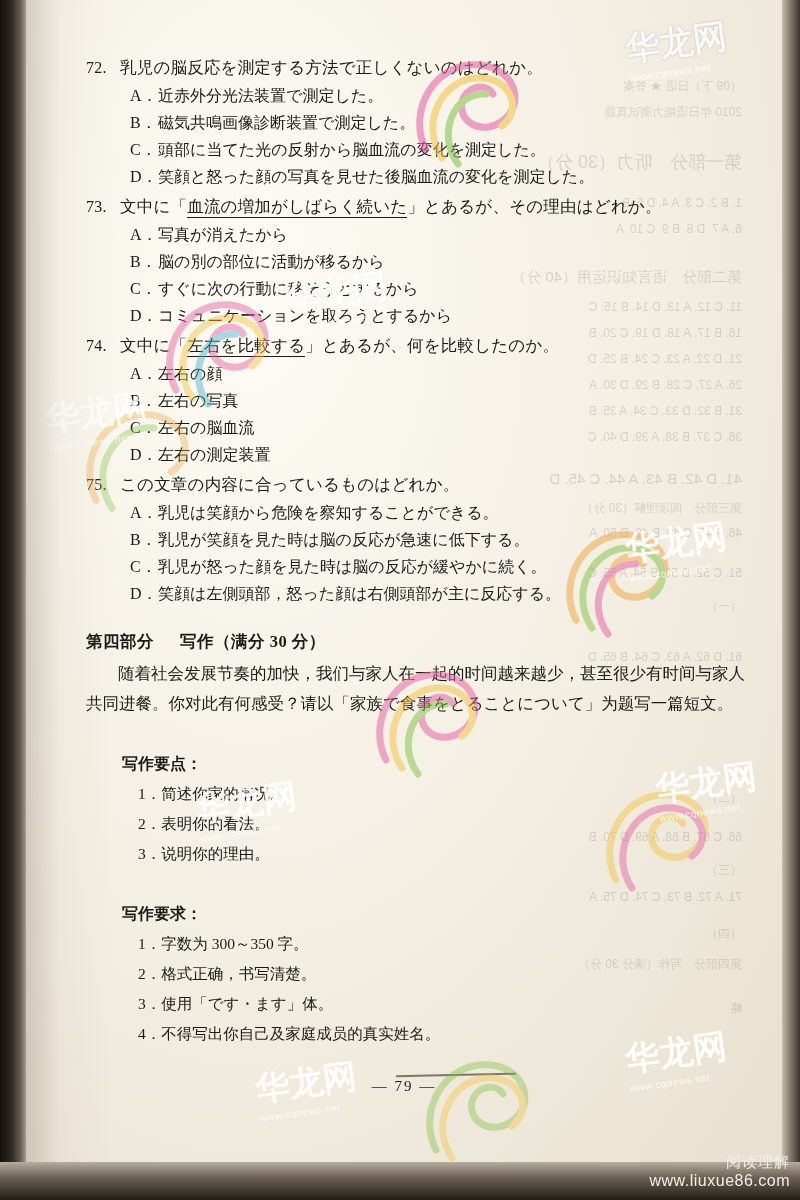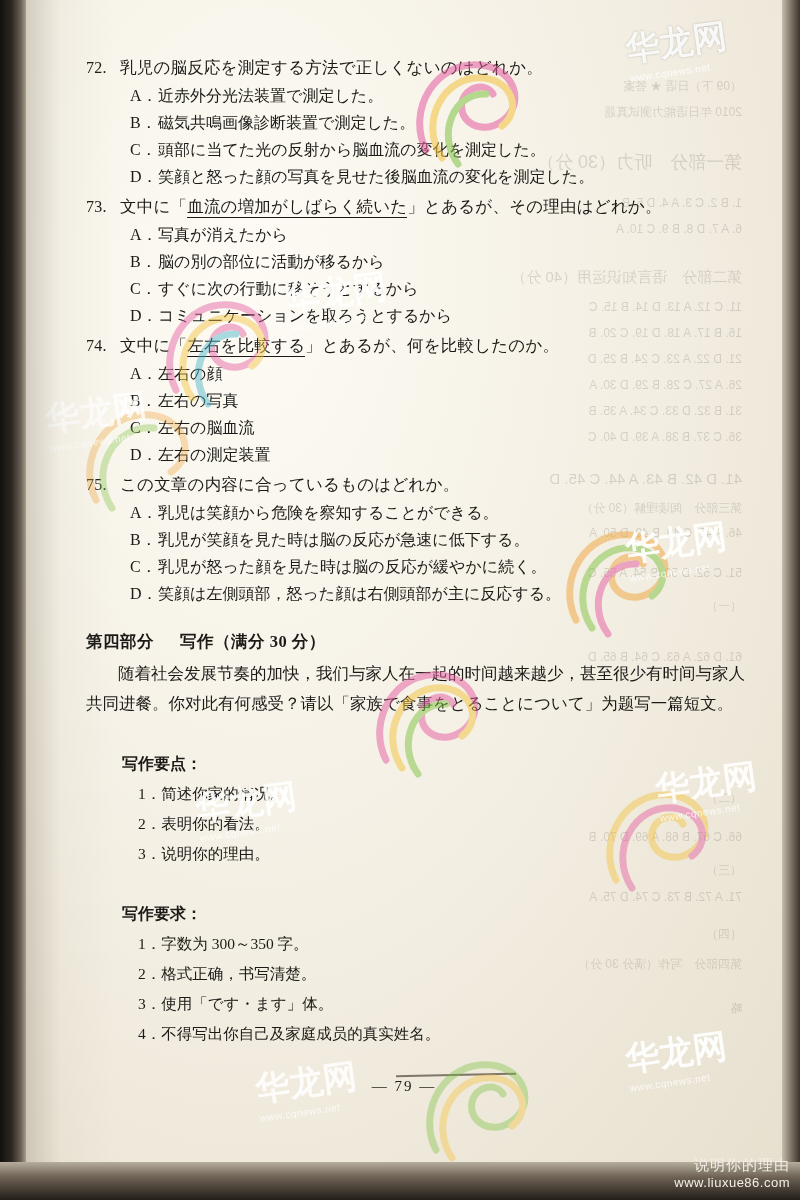--- a/index.html
+++ b/index.html
@@ -174,21 +174,21 @@
   }
   .footer-bar {
     position: absolute;
     right: 10px;
     bottom: 10px;
     text-align: right;
     font-family: "Liberation Sans", sans-serif;
     color: #f2efe6;
   }
   .footer-bar .fl1 { font-size: 15px; letter-spacing: 1px; }
-  .footer-bar .fl2 { font-size: 13px; letter-spacing: 0.5px; }
+  .footer-bar .fl2 { font-size: 16px; letter-spacing: 0.5px; }
 </style>
 </head>
 <body>
 
 <div id="page">
   <div class="edge-left"></div>
   <div class="edge-right"></div>
 
   <div class="paper">
 
@@ -415,16 +415,16 @@
     </div>
     <div class="wm" style="left:230px; top:1060px; transform:rotate(-8deg);">
       <div class="wm-logo" style="color:rgba(255,255,255,0.85);">华龙网</div>
       <div class="wm-text" style="color:rgba(255,255,255,0.75);">www.cqnews.net</div>
     </div>
   </div>
 
   <div class="edge-bottom"></div>
 
   <div class="footer-bar">
-    <div class="fl1">说明你的理由</div>
+    <div class="fl1">阅读理解</div>
     <div class="fl2">www.liuxue86.com</div>
   </div>
 </div>
 
 </body></html>

